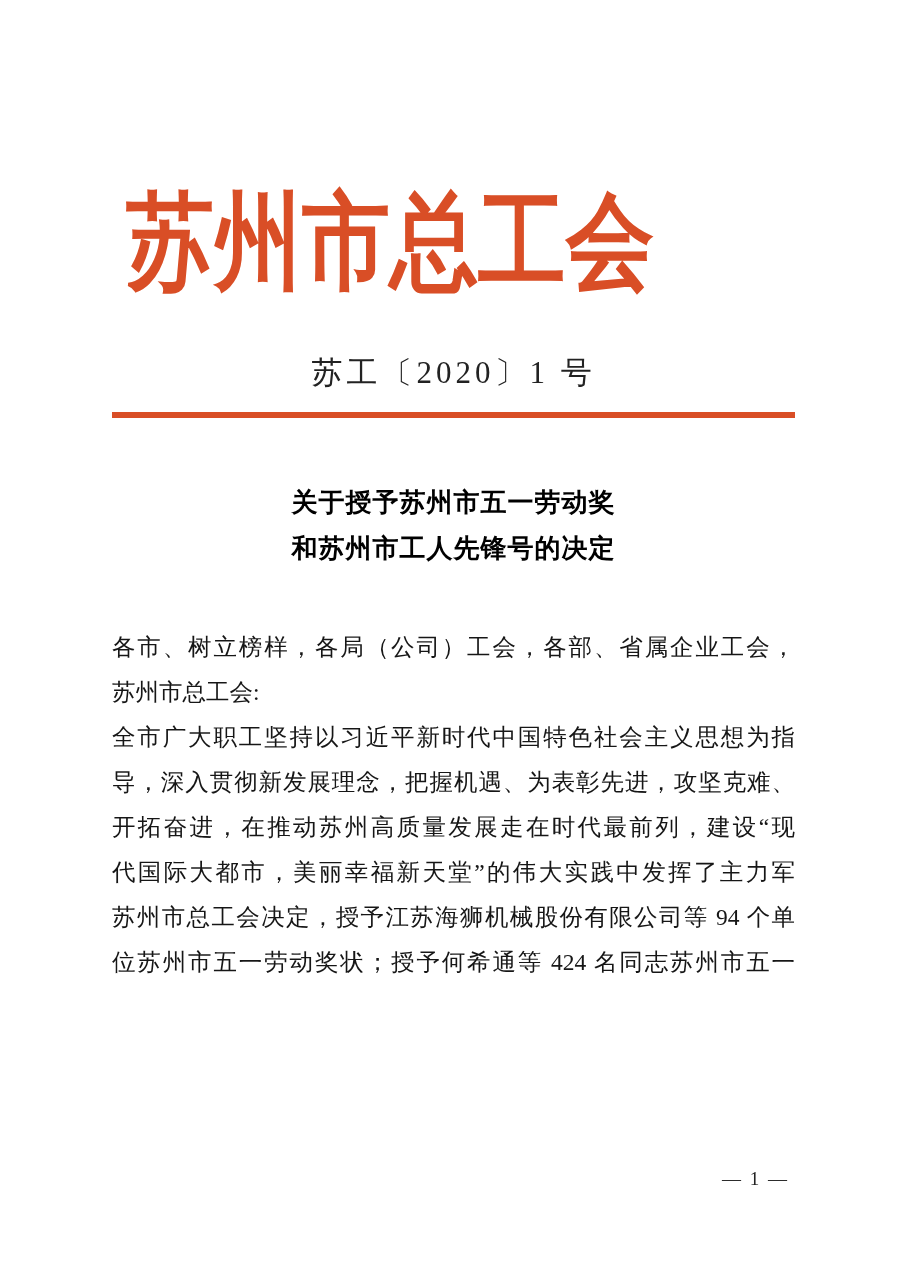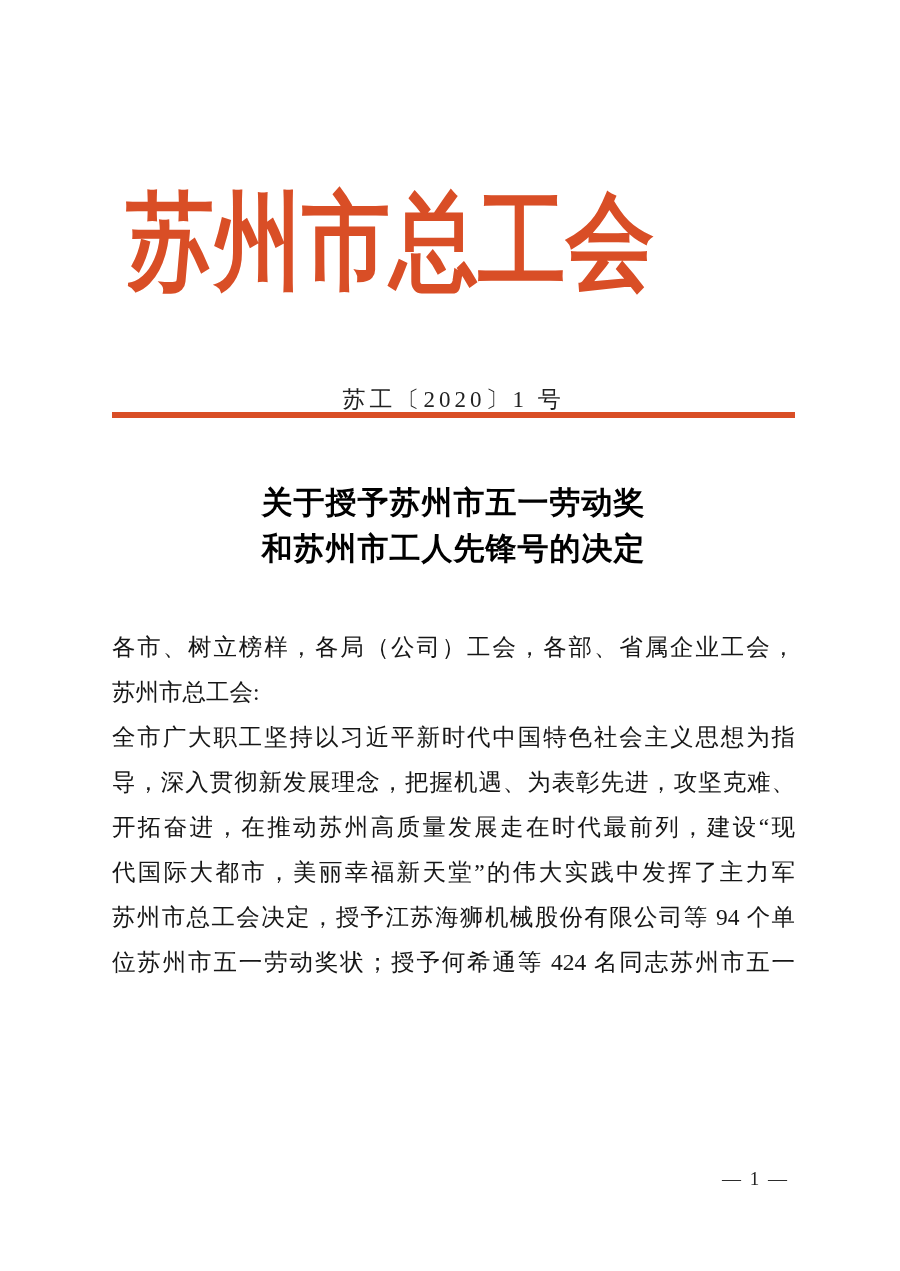--- a/index.html
+++ b/index.html
@@ -30,40 +30,39 @@
     transform-origin: left top;
     white-space: nowrap;
     font-family: "Liberation Serif", serif;
   }
   .doc-number {
     position: absolute;
     left: 112px;
     width: 683px;
     top: 352px;
     text-align: center;
-    font-size: 23px;
+    font-size: 31px;
     letter-spacing: 4px;
     color: #222222;
-    margin-top: 32px;
   }
   .red-line {
     position: absolute;
     left: 112px;
     top: 412px;
     width: 683px;
     height: 6px;
     background: #d94e26;
   }
   .doc-title {
     position: absolute;
     left: 112px;
     width: 683px;
     top: 480px;
     text-align: center;
-    font-size: 31px;
+    font-size: 26px;
     font-weight: 700;
     line-height: 46px;
     color: #000000;
     letter-spacing: 1px;
   }
   .body-block {
     position: absolute;
     left: 112px;
     top: 625px;
     width: 683px;

